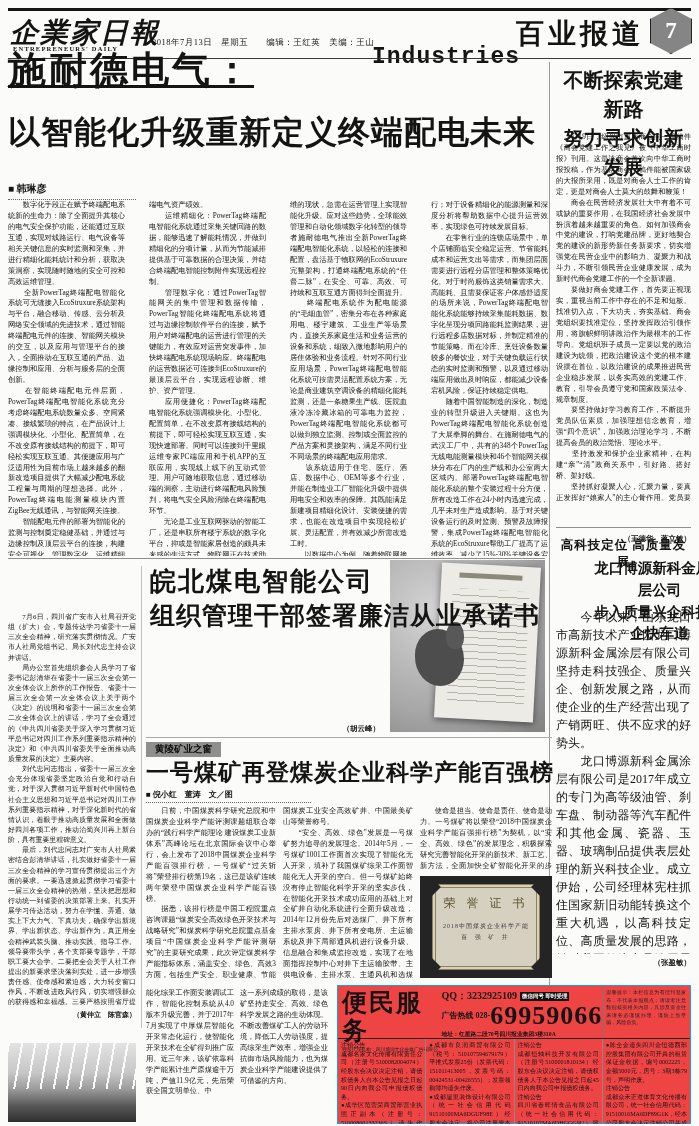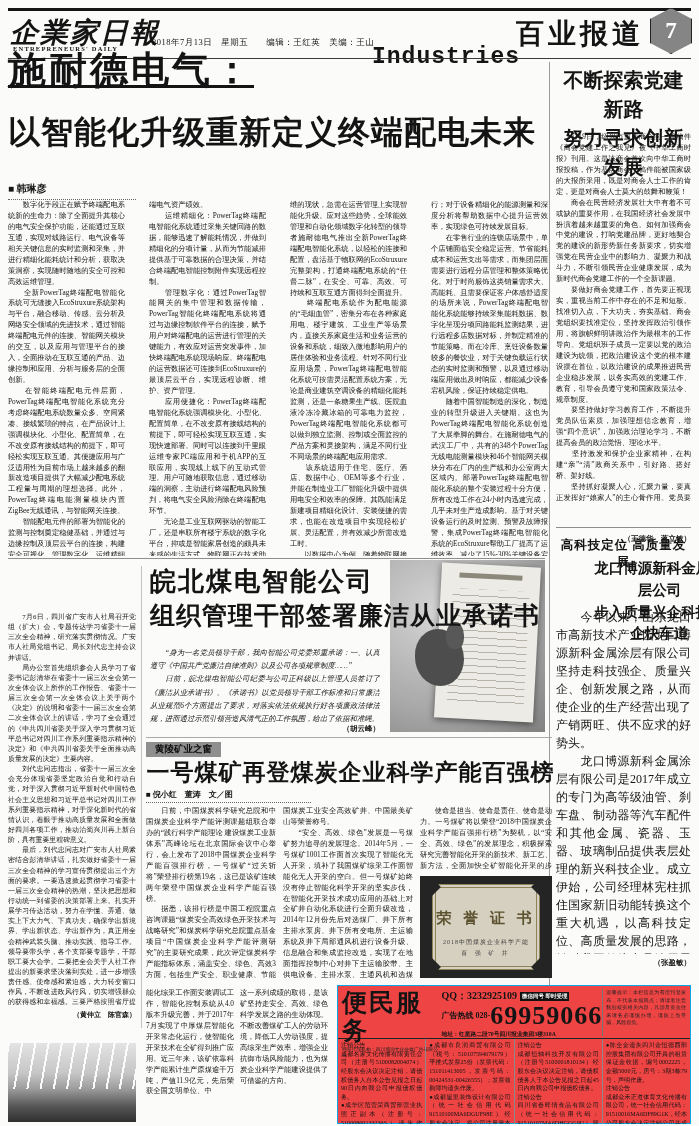--- a/index.html
+++ b/index.html
@@ -54,28 +54,28 @@
   #photo-hand{left:390px;top:560px;width:155px;height:172px;background:radial-gradient(circle at 28% 30%,#d4d4d4,#a8a8a8 60%,#818181);z-index:1;}
   #photo-hand .doc{position:absolute;right:5%;top:3%;width:64%;height:90%;background:#ecebe6;transform:rotate(3deg);box-shadow:0 2px 7px rgba(0,0,0,.5);}
   #photo-hand .doc-lines{position:absolute;left:12%;right:10%;top:16%;bottom:10%;background:repeating-linear-gradient(180deg,transparent 0 6px,#b7b3a8 6px 7px);}
   #photo-hand .doc-head{position:absolute;left:18%;right:18%;top:6%;height:5px;background:#8c887c;}
   #photo-hand .hand{position:absolute;left:16%;top:40%;width:32%;height:33%;background:#4d4d4d;border-radius:46% 54% 48% 52%;}
   #photo-hand .thumb{position:absolute;left:36%;top:36%;width:12%;height:16%;background:#585858;border-radius:50% 50% 40% 40%;}
   #photo-meeting{left:8px;top:1043px;width:128px;height:79px;background:linear-gradient(180deg,#e3e3e3 0%,#c6c6c6 38%,#9c9c9c 58%,#565656 80%,#303030 100%);}
   #photo-meeting .lights{position:absolute;left:0;top:0;width:100%;height:58%;background:repeating-linear-gradient(100deg,rgba(255,255,255,.95) 0 2px,rgba(255,255,255,0) 2px 13px);}
   #photo-cert{left:420px;top:876px;width:132px;height:102px;background:#242424;}
   #photo-cert .cert{position:absolute;left:9%;right:9%;top:8%;bottom:8%;background:#d6d0c0;border:1px solid #8e8258;box-shadow:inset 0 0 0 2px #d6d0c0,inset 0 0 0 3px #8e8258;text-align:center;}
-  .cert-title{margin-top:24px;font-size:15px;font-weight:bold;letter-spacing:4px;color:#5c5230;}
+  .cert-title{margin-top:10px;font-size:12px;font-weight:normal;letter-spacing:4px;color:#5c5230;}
   .cert-line{margin-top:10px;font-size:6px;color:#3f3f3f;letter-spacing:1px;}
   .cert-line2{margin-top:2px;font-size:6px;color:#3f3f3f;letter-spacing:3px;}
   .corner{position:absolute;width:14px;height:14px;background:#242424;transform:rotate(45deg);}
   
   #hl-rule{left:146px;top:737px;width:406px;height:1px;background:#aaa;}
   #hl-label{left:146px;top:742px;background:#8f8f8f;color:#0e0e0e;font-size:9.5px;font-weight:bold;padding:1px 9px;}
-  #hl-title{left:146px;top:757px;width:409px;font-size:23px;font-weight:900;letter-spacing:1px;text-align:center;}
+  #hl-title{left:146px;top:757px;width:409px;font-size:23px;font-weight:900;letter-spacing:1px;}
   #hl-byline{left:146px;top:789px;width:165px;font-size:8px;font-weight:bold;border-bottom:1px dotted #666;padding-bottom:2px;}
   #hl-c0{left:146px;top:806px;width:130px;height:172px;}
   #hl-c1{left:283px;top:806px;width:130px;height:172px;}
   #hl-c2{left:420px;top:806px;width:132px;height:64px;}
   #hl-c3{left:146px;top:988px;width:88px;height:132px;}
   #hl-c4{left:240px;top:988px;width:88px;height:132px;}
   
   #svc-box{left:337px;top:985px;width:352px;height:137px;border:1px solid #0ea5e9;background:#ef4444;}
   .svc-head{display:flex;padding:3px 4px 2px 4px;height:47px;border-bottom:1px solid #222;}
   .svc-title-wrap{width:104px;}
@@ -158,22 +158,20 @@
 　　局办公室首先组织参会人员学习了省委书记彭清华在省委十一届三次全会第一次全体会议上所作的工作报告、省委十一届三次全会第一次全体会议上关于两个《决定》的说明和省委十一届三次全会第二次全体会议上的讲话，学习了全会通过的《中共四川省委关于深入学习贯彻习近平总书记对四川工作系列重要指示精神的决定》和《中共四川省委关于全面推动高质量发展的决定》主要内容。
 　　刘代忠同志指出，省委十一届三次全会充分体现省委坚定政治自觉和行动自觉，对于深入贯彻习近平新时代中国特色社会主义思想和习近平总书记对四川工作系列重要指示精神，对于深化新时代的省情认识，着眼于推动高质量发展和全面做好四川各项工作，推动治蜀兴川再上新台阶，具有重要里程碑意义。
 　　最后，刘代忠同志对广安市人社局紧密结合彭清华讲话，扎实做好省委十一届三次全会精神的学习宣传贯彻提出三个方面的要求。一要迅速掀起贯彻学习省委十一届三次全会精神的热潮，坚决把思想和行动统一到省委的决策部署上来。扎实开展学习传达活动，努力在学懂、弄通、做实上下大力气、下真功夫，确保学出新境界、学出新状态、学出新作为，真正用全会精神武装头脑、推动实践、指导工作。领导要带头学，各个支部要专题学，干部职工要大会学。二要把全会关于人社工作提出的新要求坚决落到实处，进一步增强责任感、使命感和紧迫感，大力转变窗口作风，不断改进政风行风，切实增强群众的获得感和幸福感。三要严格按照省厅提出的“四化”要求，加快推进人社公共服务体系建设。市人社局所有县级干部、各科室、局属各单位负责同志参加了会议。</div>
   <div class="abs sig" id="ga-sig">（黄仲立　陈官森）</div>
   <div class="abs photo" id="photo-meeting">
     <div class="lights"></div>
   </div>
 
   <div class="abs" id="wb-t1">皖北煤电智能公司</div>
   <div class="abs" id="wb-t2">组织管理干部签署廉洁从业承诺书</div>
-  <div class="abs bodytxt jt pre" id="wb-body">　　“身为一名党员领导干部，我向智能公司党委郑重承诺：一、认真遵守《中国共产党廉洁自律准则》以及公司各项规章制度……”
-　　日前，皖北煤电智能公司纪委与公司正科级以上管理人员签订了《廉洁从业承诺书》。《承诺书》以党员领导干部工作标准和日常廉洁从业规范6个方面提出了要求，对落实依法依规执行好各项廉政法律法规，进而通过示范引领营造风清气正的工作氛围，给出了依据和准绳。</div>
   <div class="abs sig" id="wb-sig">（胡云峰）</div>
   <div class="abs photo" id="photo-hand">
     <div class="doc">
       <div class="doc-head"></div>
       <div class="doc-lines"></div>
     </div>
     <div class="hand"></div>
     <div class="thumb"></div>
   </div>
 

